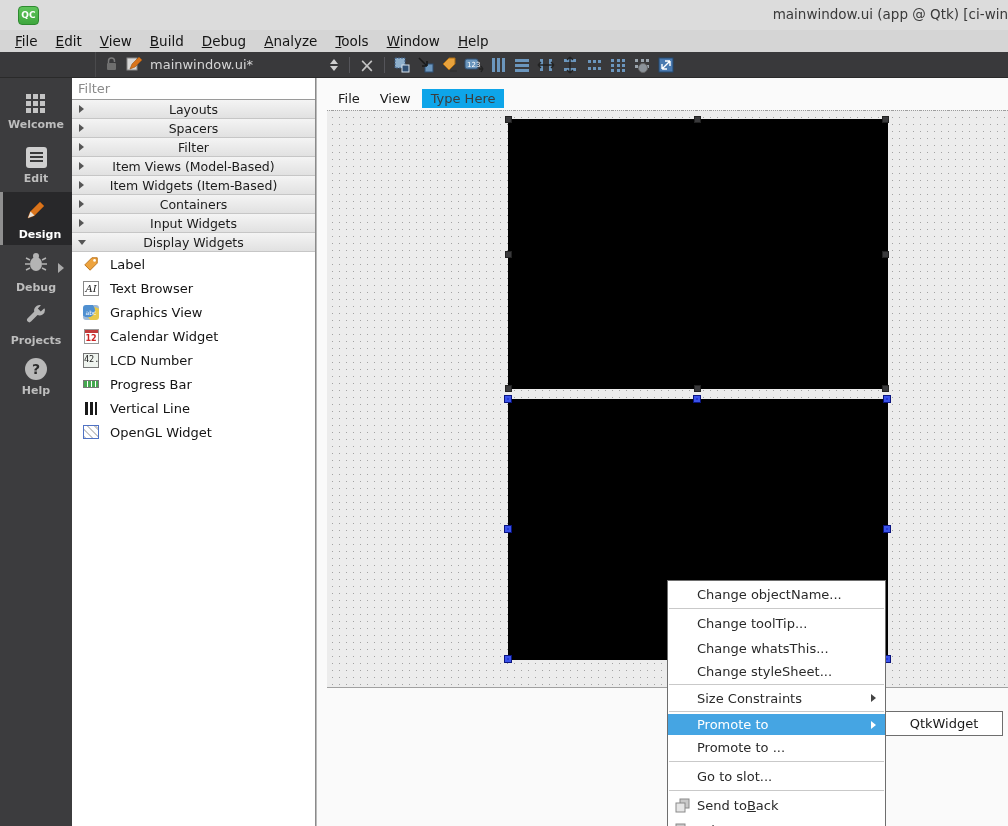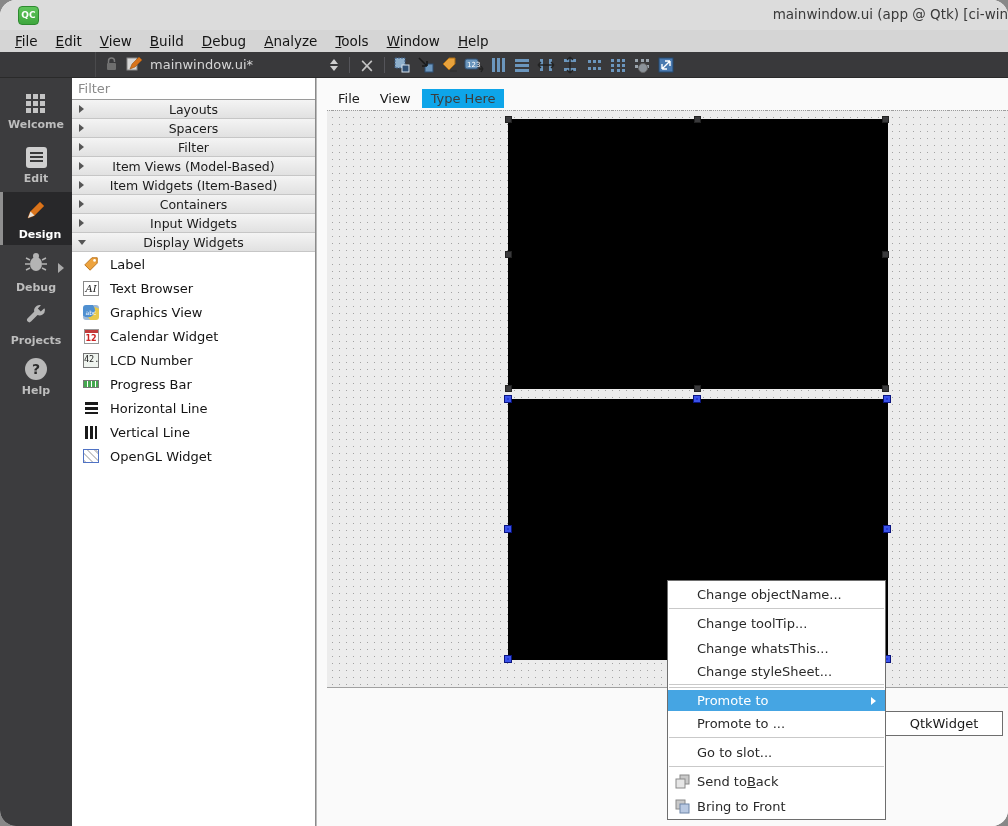--- a/index.html
+++ b/index.html
@@ -1,20 +1,20 @@
 <!DOCTYPE html>
 <html><head>
 <meta charset="utf-8">
 <style>
   html,body{margin:0;padding:0;background:#888;}
   *{box-sizing:border-box;}
   .screen{
     position:relative;width:1008px;height:826px;overflow:hidden;
     font-family:"DejaVu Sans","Liberation Sans",sans-serif;
-    background:#fafafa;font-size:13px;color:#222;border-radius:16px;
+    background:#fafafa;font-size:13px;color:#222;
   }
   
   .titlebar{position:absolute;left:0;top:0;width:1008px;height:30px;background:#dcdcdc;display:flex;align-items:center;}
   .qc-badge{margin-left:18px;width:21px;height:19px;border-radius:4px;background:linear-gradient(#5ec45a,#3fa73e);
     color:#fff;font-size:9px;font-weight:bold;display:flex;align-items:center;justify-content:center;border:1px solid #2e8a30;}
   .title-text{position:absolute;right:0;top:6px;color:#3a3a3a;font-size:13.5px;white-space:nowrap;}
   
   .menubar{position:absolute;left:0;top:30px;width:1008px;height:22px;background:#d5d5d5;display:flex;align-items:center;padding-left:6px;}
   .menu-item{display:inline-block;padding:1px 9px;color:#141414;font-size:13.5px;cursor:default;}
   .menu-item::first-letter{text-decoration:underline;}
@@ -349,26 +349,20 @@
       <span>LCD Number</span>
     </div>
     <div class="witem">
       <span class="wicon">
           <span class="pb-ico"></span>
         </span>
       <span>Progress Bar</span>
     </div>
     <div class="witem">
       <span class="wicon">
-          <span class="hl-ico"></span>
-        </span>
-      <span>Horizontal Line</span>
-    </div>
-    <div class="witem">
-      <span class="wicon">
           <span class="vl-ico"></span>
         </span>
       <span>Vertical Line</span>
     </div>
     <div class="witem">
       <span class="wicon">
           <span class="gl-ico"></span>
         </span>
       <span>OpenGL Widget</span>
     </div>
@@ -414,20 +408,24 @@
     <div class="ctx-row">
         <span>Change toolTip...</span>
       </div>
     <div class="ctx-row">
         <span>Change whatsThis...</span>
       </div>
     <div class="ctx-row" style="height:21px">
         <span>Change styleSheet...</span>
       </div>
     <div class="ctx-sep"></div>
+    <div class="ctx-row" style="height:22px">
+        <span>Size Constraints</span>
+        <span class="arrow"></span>
+      </div>
     <div class="ctx-sep"></div>
     <div class="ctx-row hl">
         <span>Promote to</span>
         <span class="arrow"></span>
       </div>
     <div class="ctx-row" style="height:24px">
         <span>Promote to ...</span>
       </div>
     <div class="ctx-sep"></div>
     <div class="ctx-row" style="height:24px">

